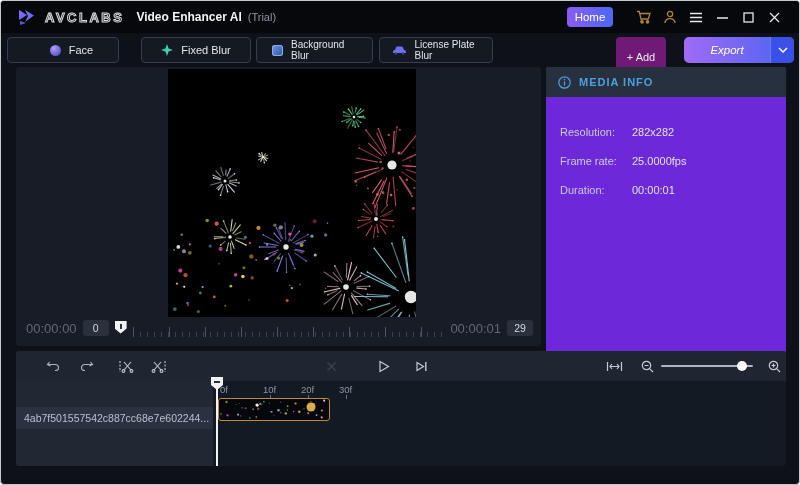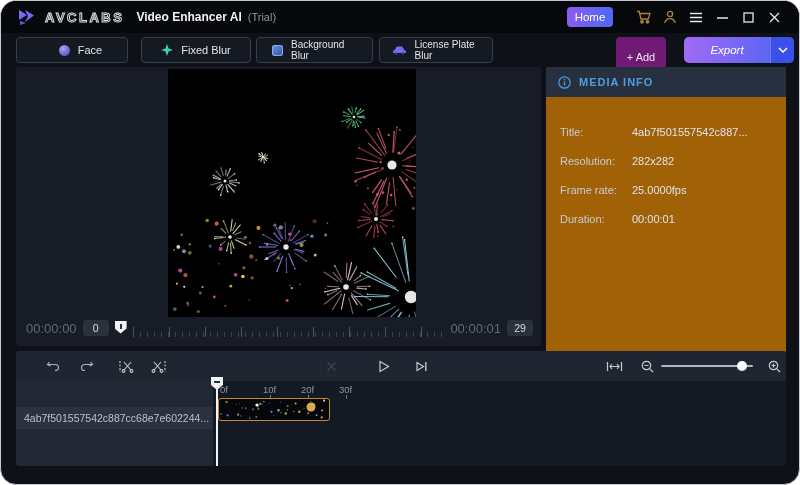--- a/index.html
+++ b/index.html
@@ -1,18 +1,18 @@
 <!DOCTYPE html>
 <html><head>
 <meta charset="utf-8">
 <style>
   * { margin:0; padding:0; box-sizing:border-box; }
   html,body { background:#fff; font-family:"Liberation Sans", sans-serif; }
   .window{ position:relative; width:800px; height:485px; background:#0e1118;
-    border:1px solid #c6c9cf; border-radius:16px; overflow:hidden; }
+    border:1px solid #c6c9cf; border-radius:4px; overflow:hidden; }
 
   
   .titlebar{ position:absolute; top:0; left:0; right:0; height:32px; background:#07080c;
     display:flex; align-items:center; padding:0 12px 0 16px; }
   .brand{ font-size:13px; font-weight:bold; letter-spacing:2.5px; color:rgba(255,255,255,.06);
     -webkit-text-stroke:1px #d9dbe0; margin-left:8px; }
   .apptitle{ color:#f2f3f5; font-size:12px; font-weight:bold; margin-left:12px; }
   .trial{ color:#8d939e; font-size:11px; margin-left:6px; }
   .tb-spacer{ flex:1; }
   .home-btn{ width:46px; height:20px; border-radius:4px; color:#fff; font-size:11.5px;
@@ -54,21 +54,21 @@
   .ph-marker{ width:12px; height:13px; background:#f2f3f5; cursor:pointer; position:relative; top:-1px;
     clip-path:polygon(0 0,100% 0,100% 62%,50% 100%,0 62%); }
   .ph-marker::after{ content:""; position:absolute; left:5px; top:3px; width:2px; height:5px; background:#2a313d; }
   .ruler{ flex:1; height:14px; align-self:flex-end; margin-bottom:2px; cursor:pointer;
     background:
       repeating-linear-gradient(90deg,#4a5463 0 1px,transparent 1px 36px) bottom left/100% 10px no-repeat,
       repeating-linear-gradient(90deg,#39424f 0 1px,transparent 1px 7px) bottom left/100% 5px no-repeat; }
 
   
   .media-panel{ position:absolute; left:545px; top:66px; width:240px; height:289px;
-    background:#a16207; border-radius:3px; overflow:hidden; }
+    background:#6d28d9; border-radius:3px; overflow:hidden; }
   .media-head{ height:30px; background:#27303f; display:flex; align-items:center; gap:8px; padding-left:12px; }
   .media-head span{ color:#4f9fe0; font-size:11px; font-weight:bold; letter-spacing:1px; }
   .media-rows{ padding:20px 14px 0 14px; }
   .media-row{ display:flex; height:29px; align-items:center; }
   .media-row .ml{ width:72px; color:#c7ccd4; font-size:11px; }
   .media-row .mv{ color:#dfe3e9; font-size:11px; }
 
   
   .bottom-panel{ position:absolute; left:15px; top:350px; width:770px; height:115px;
     background:#141a23; border-radius:3px; overflow:hidden; }
@@ -156,21 +156,21 @@
     <div class="tb-ico">
       <svg width="11" height="11" viewBox="0 0 11 11">
           <g stroke="#e6e8ec" stroke-width="1.3">
         <line x1="1" y1="1" x2="10" y2="10"></line>
             <line x1="10" y1="1" x2="1" y2="10"></line>
           </g>
         </svg>
     </div>
   </div>
 
-  <div class="tool-btn" style="left:15px;width:112px;padding-left:17px;">
+  <div class="tool-btn" style="left:6px;width:112px;padding-left:17px;">
     <span class="icon-face"></span>
     <span>Face</span>
   </div>
   <div class="tool-btn" style="left:140px;width:110px;">
     <svg width="12" height="12" viewBox="0 0 12 12">
       <path d="M6 0 L7.6 4.4 L12 6 L7.6 7.6 L6 12 L4.4 7.6 L0 6 L4.4 4.4 Z" fill="#3fd0b0"></path>
       </svg>
     <span>Fixed Blur</span>
   </div>
   <div class="tool-btn" style="left:255px;width:117px;">
@@ -552,24 +552,20 @@
     <div class="media-head">
       <svg width="13" height="13" viewBox="0 0 13 13">
         <circle cx="6.5" cy="6.5" r="5.7" fill="none" stroke="#4f9fe0" stroke-width="1.2"></circle>
         <line x1="6.5" y1="5.5" x2="6.5" y2="9.5" stroke="#4f9fe0" stroke-width="1.3"></line>
         <circle cx="6.5" cy="3.6" r="0.8" fill="#4f9fe0"></circle>
         </svg>
       <span>MEDIA INFO</span>
     </div>
     <div class="media-rows">
       <div class="media-row">
-        <span class="ml">Title:</span>
-        <span class="mv">4ab7f501557542c887...</span>
-      </div>
-      <div class="media-row">
         <span class="ml">Resolution:</span>
         <span class="mv">282x282</span>
       </div>
       <div class="media-row">
         <span class="ml">Frame rate:</span>
         <span class="mv">25.0000fps</span>
       </div>
       <div class="media-row">
         <span class="ml">Duration:</span>
         <span class="mv">00:00:01</span>

